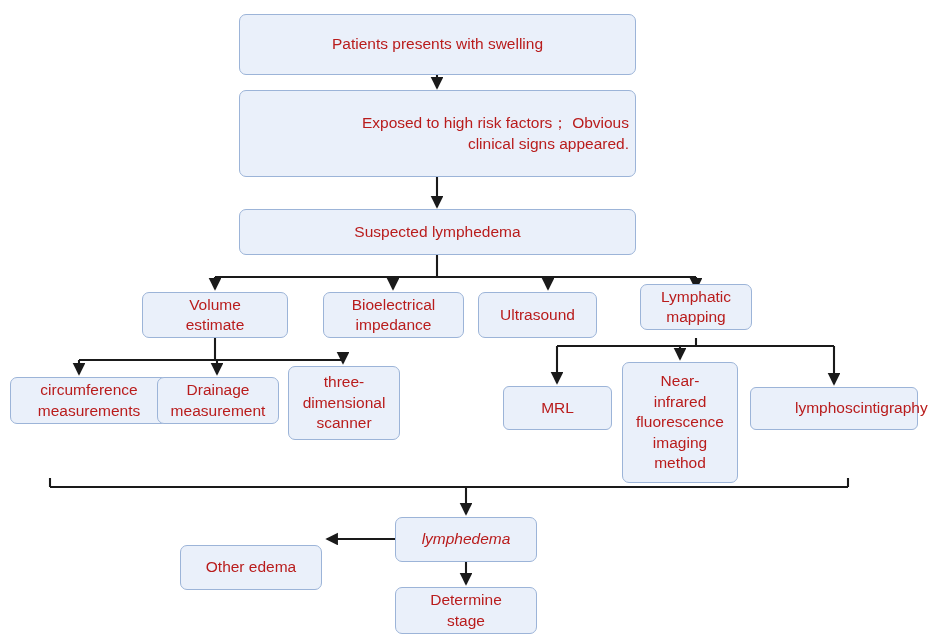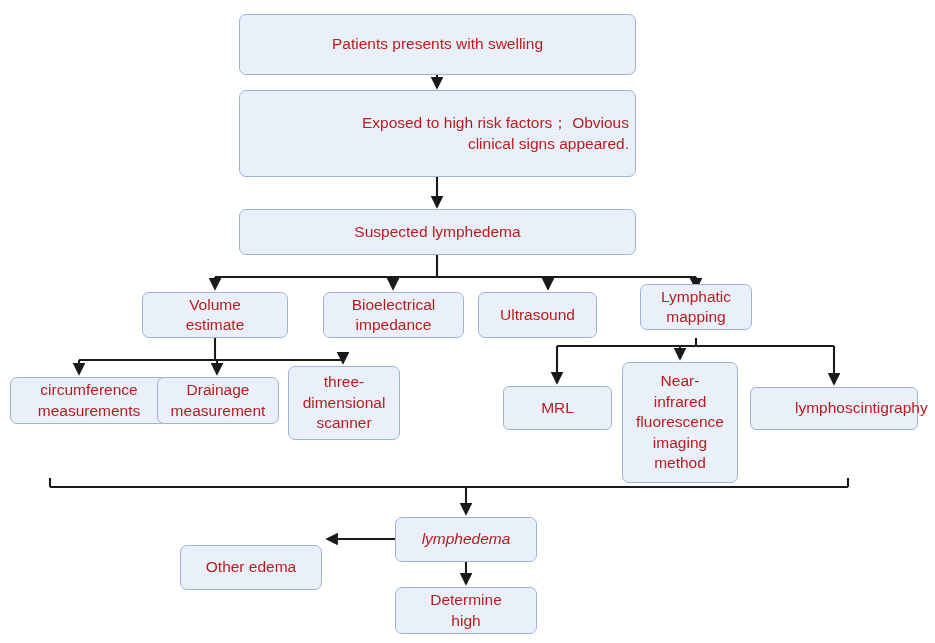--- a/index.html
+++ b/index.html
@@ -160,16 +160,16 @@
   <div class="node" style="left:180px; top:517px; width:142px; height:45px;margin-top:28px;">
     <span class="label">Other edema</span>
   </div>
 
   <div class="node" style="left:395px; top:517px; width:142px; height:45px;font-style:italic;">
     <span class="label">lymphedema</span>
   </div>
 
   <div class="node" style="left:395px; top:587px; width:142px; height:47px;">
     <span class="label">Determine
-high</span>
+stage</span>
   </div>
 
 </div>
 
 </body></html>

